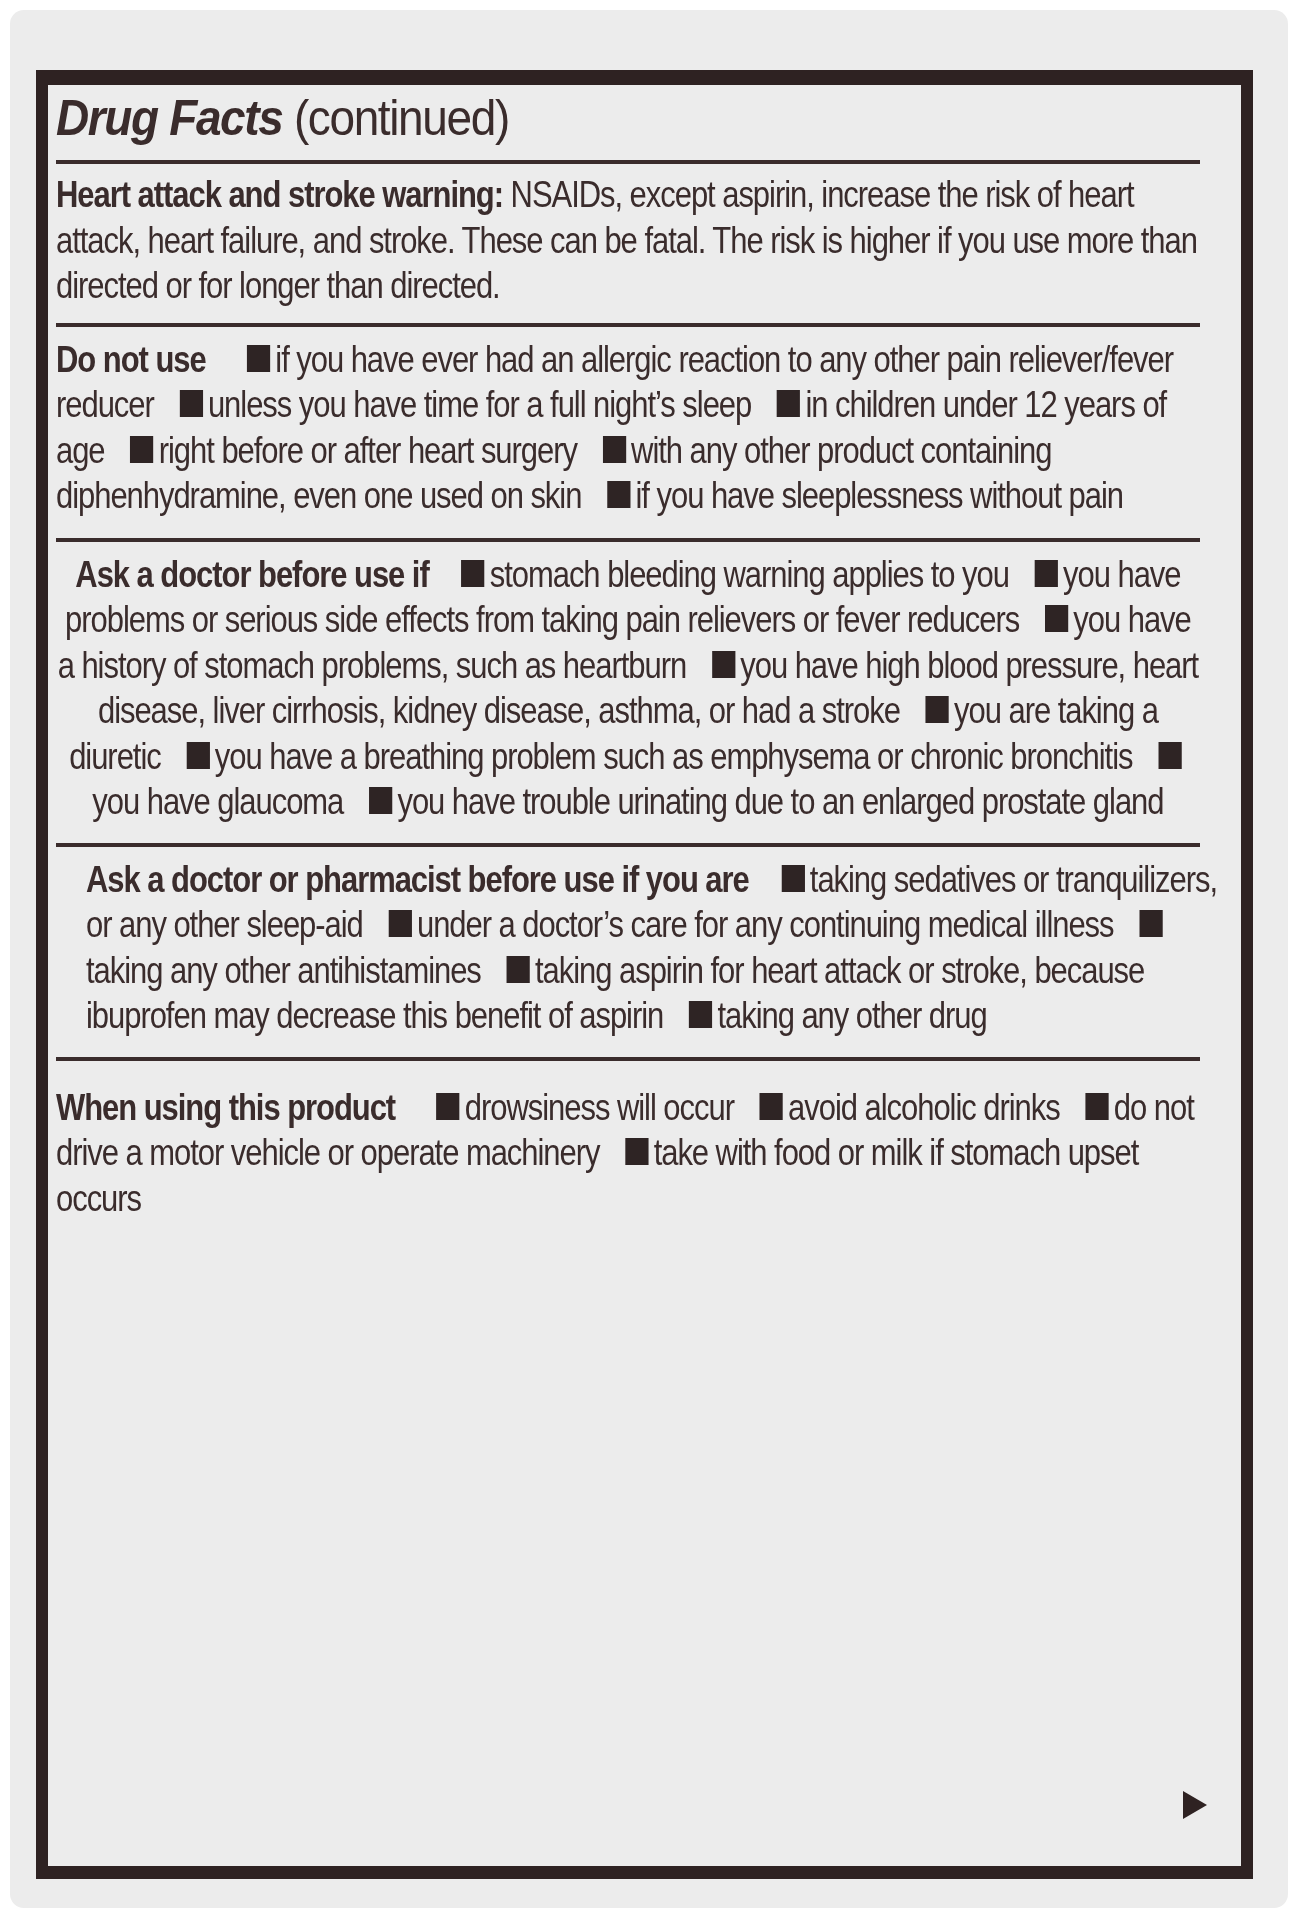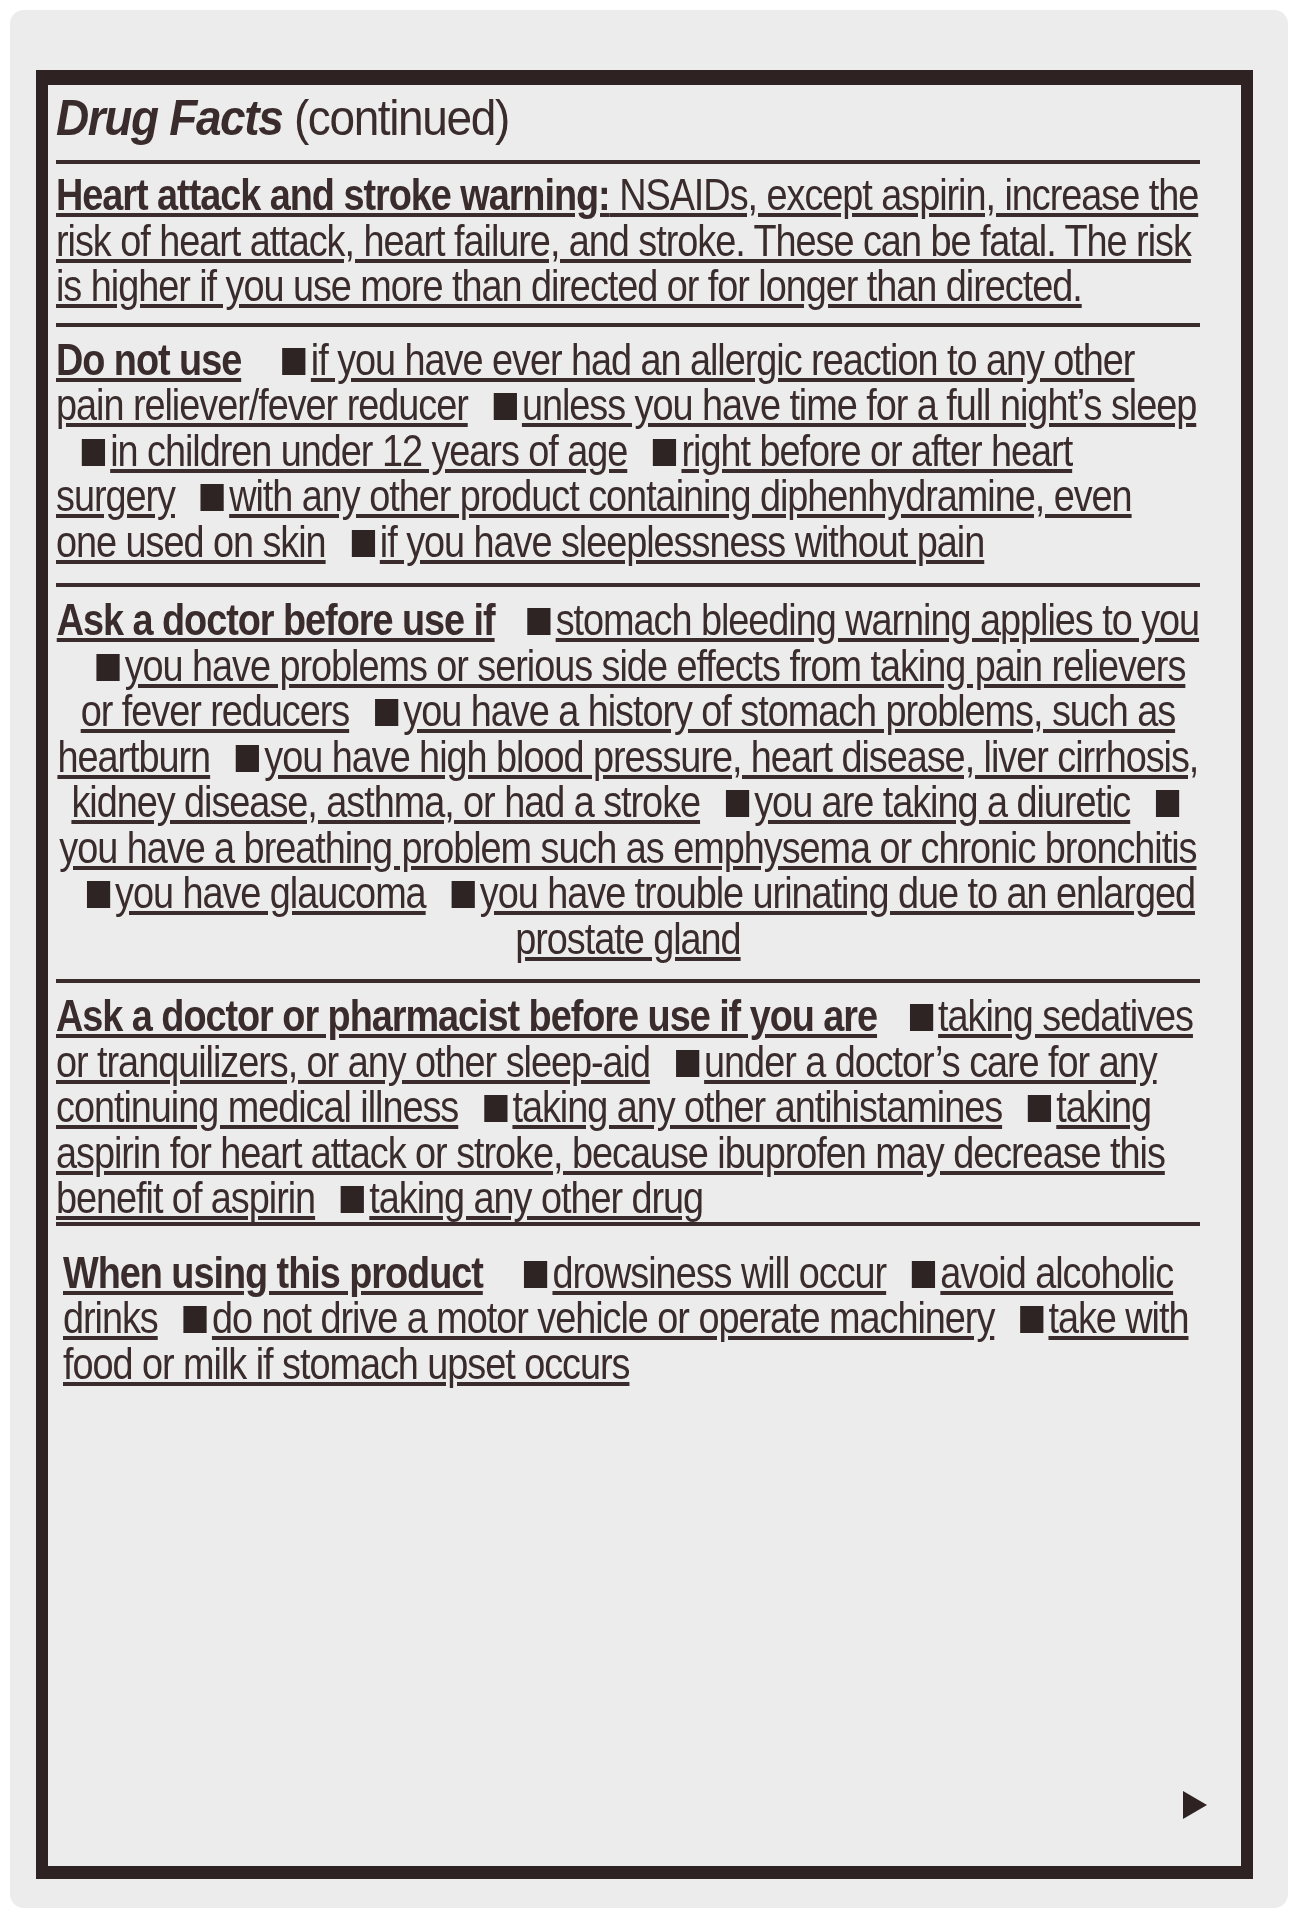--- a/index.html
+++ b/index.html
@@ -18,22 +18,22 @@
   .content {
     position:absolute; left:56px; top:72px; width:1148px;
   }
   .title {
     height:88px; line-height:92px; font-size:50px; letter-spacing:-1.5px;
     transform:scaleX(0.92); transform-origin:left center; white-space:nowrap;
   }
   .title .em { font-weight:bold; font-style:italic; }
   .rule { height:4px; background:#3a2c2c; width:1144px; }
   .section {
-    font-size:44px; line-height:45.5px; letter-spacing:-1.2px;
-    padding:8px 0 14px 0; word-spacing:0px;text-decoration:underline;
+    font-size:36px; line-height:45.5px; letter-spacing:-1.2px;
+    padding:8px 0 14px 0; word-spacing:0px;
   }
   .section .inner { transform:scaleX(0.86); transform-origin:left top; width:1330px; }
   .head { font-weight:bold; }
   .bul {
     display:inline-block; width:27px; height:27px; background:#2e2424;
     vertical-align:0px; margin:0 6px 0 30px;
   }
   .arrow {
     position:absolute; left:1183px; top:1791px; width:0; height:0;
     border-top:14px solid transparent; border-bottom:14px solid transparent;
@@ -59,23 +59,23 @@
   <div class="section" style="padding-top:10px;padding-bottom:19px;">
     <div class="inner"><span class="head">Do not use</span><span class="bul" style="margin-left:48px"></span><span>if you have ever had an allergic reaction to any other pain reliever/fever reducer</span><span class="bul"></span><span>unless you have time for a full night’s sleep</span><span class="bul"></span><span>in children under 12 years of age</span><span class="bul"></span><span>right before or after heart surgery</span><span class="bul"></span><span>with any other product containing diphenhydramine, even one used on skin</span><span class="bul"></span><span>if you have sleeplessness without pain</span></div>
   </div>
   <div class="rule"></div>
 
   <div class="section" style="padding-top:10px;padding-bottom:18px;text-align:center;">
     <div class="inner"><span class="head">Ask a doctor before use if</span><span class="bul" style="margin-left:38px"></span><span>stomach bleeding warning applies to you</span><span class="bul"></span><span>you have problems or serious side effects from taking pain relievers or fever reducers</span><span class="bul"></span><span>you have a history of stomach problems, such as heartburn</span><span class="bul"></span><span>you have high blood pressure, heart disease, liver cirrhosis, kidney disease, asthma, or had a stroke</span><span class="bul"></span><span>you are taking a diuretic</span><span class="bul"></span><span>you have a breathing problem such as emphysema or chronic bronchitis</span><span class="bul"></span><span>you have glaucoma</span><span class="bul"></span><span>you have trouble urinating due to an enlarged prostate gland</span></div>
   </div>
   <div class="rule"></div>
 
-  <div class="section" style="padding-top:10px;padding-bottom:1px;">
+  <div class="section" style="padding-top:10px;padding-bottom:18px;margin-left:30px;">
     <div class="inner"><span class="head">Ask a doctor or pharmacist before use if you are</span><span class="bul" style="margin-left:38px"></span><span>taking sedatives or tranquilizers, or any other sleep-aid</span><span class="bul"></span><span>under a doctor’s care for any continuing medical illness</span><span class="bul"></span><span>taking any other antihistamines</span><span class="bul"></span><span>taking aspirin for heart attack or stroke, because ibuprofen may decrease this benefit of aspirin</span><span class="bul"></span><span>taking any other drug</span></div>
   </div>
   <div class="rule"></div>
 
-  <div class="section" style="padding-top:24px;margin-left:7px;">
+  <div class="section" style="padding-top:24px;">
     <div class="inner"><span class="head">When using this product</span><span class="bul" style="margin-left:48px"></span><span>drowsiness will occur</span><span class="bul"></span><span>avoid alcoholic drinks</span><span class="bul"></span><span>do not drive a motor vehicle or operate machinery</span><span class="bul"></span><span>take with food or milk if stomach upset occurs</span></div>
   </div>
 </div>
 
 <div class="arrow"></div>
 
 </body></html>

